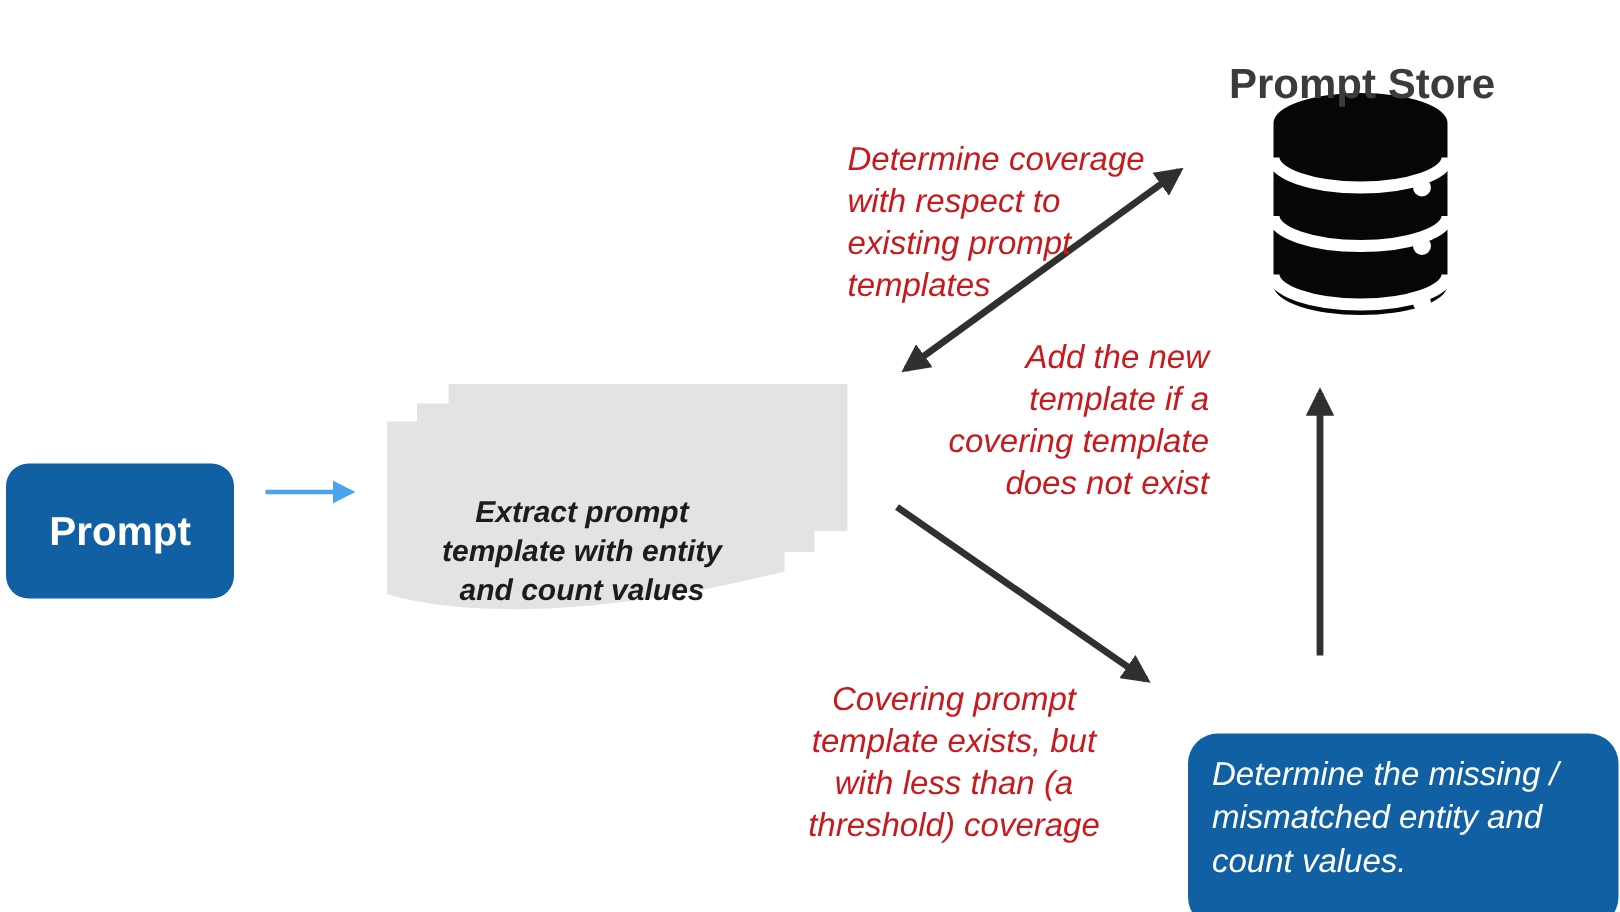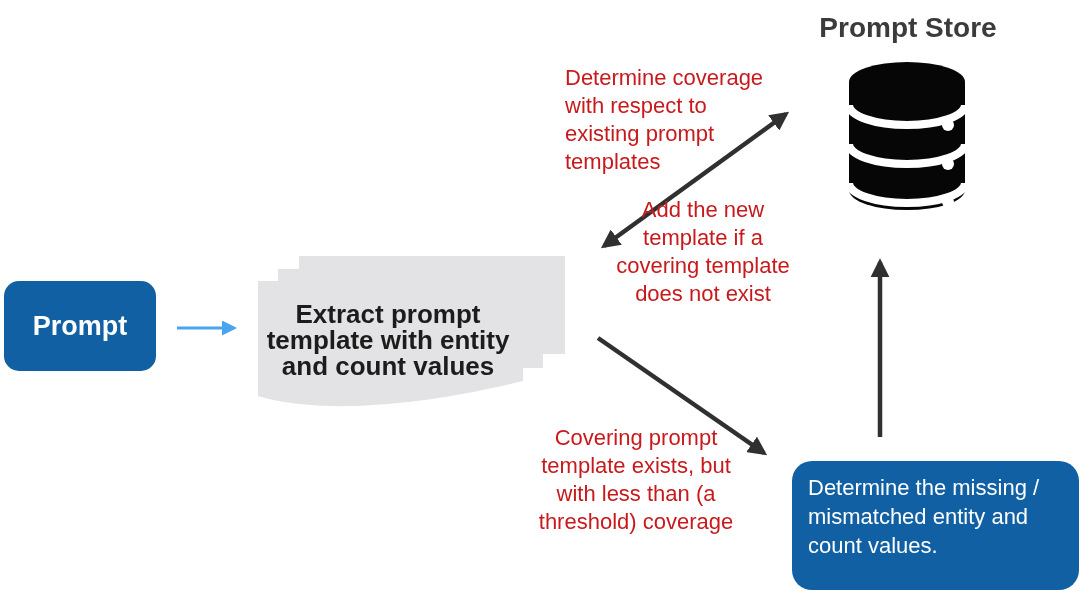--- a/index.html
+++ b/index.html
@@ -1,50 +1,50 @@
 <!DOCTYPE html>
 <html style="--node-blue: #1160a4; --flow-arrow-blue: #4aa3ee; --annotation-red: #c8191d; --arrow-dark: #303030; --doc-gray: #e3e3e6; --title-gray: #3b3b3b; --text-black: #1c1c1c; --text-white: #ffffff;"><head>
 <meta charset="utf-8">
 <style>
   html,body{margin:0;padding:0;background:#fff;}
   #canvas{
     position:relative;width:1080px;height:608px;background:#fff;overflow:hidden;
     font-family:"Liberation Sans",sans-serif;
   }
   #diagram-svg{position:absolute;left:0;top:0;}
-  .abs{position:absolute;}
-  .prebreak{white-space:pre-line;}
+  .abs{position:absolute;margin-top:28px;}
+  .prebreak{white-space:pre-line;font-style:italic;}
 
   
   .prompt-node{
     left:4px;top:281px;width:152px;height:90px;
     background:var(--node-blue);border-radius:15px;
     display:flex;align-items:center;justify-content:center;
     color:var(--text-white);font-size:27px;font-weight:bold;
   }
   .extract-label{
     left:263px;top:301px;width:250px;
     text-align:center;color:var(--text-black);
-    font-size:26px;line-height:26px;font-weight:bold;
+    font-size:20px;line-height:26px;font-weight:bold;
   }
   .store-title{
     left:806px;top:12px;width:204px;text-align:center;
     color:var(--title-gray);font-size:28px;font-weight:bold;
   }
   .missing-node{
     left:792px;top:461px;width:287px;height:129px;
     background:var(--node-blue);border-radius:20px;box-sizing:border-box;
     padding:12px 10px 0 16px;
     color:var(--text-white);font-size:22px;line-height:29px;font-weight:normal;
   }
 
   
   .annotation{color:var(--annotation-red);font-size:22px;line-height:28px;}
   .ann-coverage{left:565px;top:64px;width:230px;text-align:left;}
-  .ann-add{left:600px;top:196px;width:206px;text-align:center;}
+  .ann-add{left:600px;top:196px;width:206px;text-align:right;}
   .ann-covering{left:516px;top:424px;width:240px;text-align:center;}
   .ann-adapt{left:896px;top:263px;width:170px;text-align:left;line-height:27px;}
 
   
   .doc-shape{fill:var(--doc-gray);stroke:none;}
   .arrow-dark{stroke:var(--arrow-dark);stroke-width:4.5;fill:none;}
   .arrow-blue{stroke:var(--flow-arrow-blue);stroke-width:3;fill:none;}
   .mk-dark{fill:var(--arrow-dark);}
   .mk-blue{fill:var(--flow-arrow-blue);}
   .db-body{fill:#060606;}

